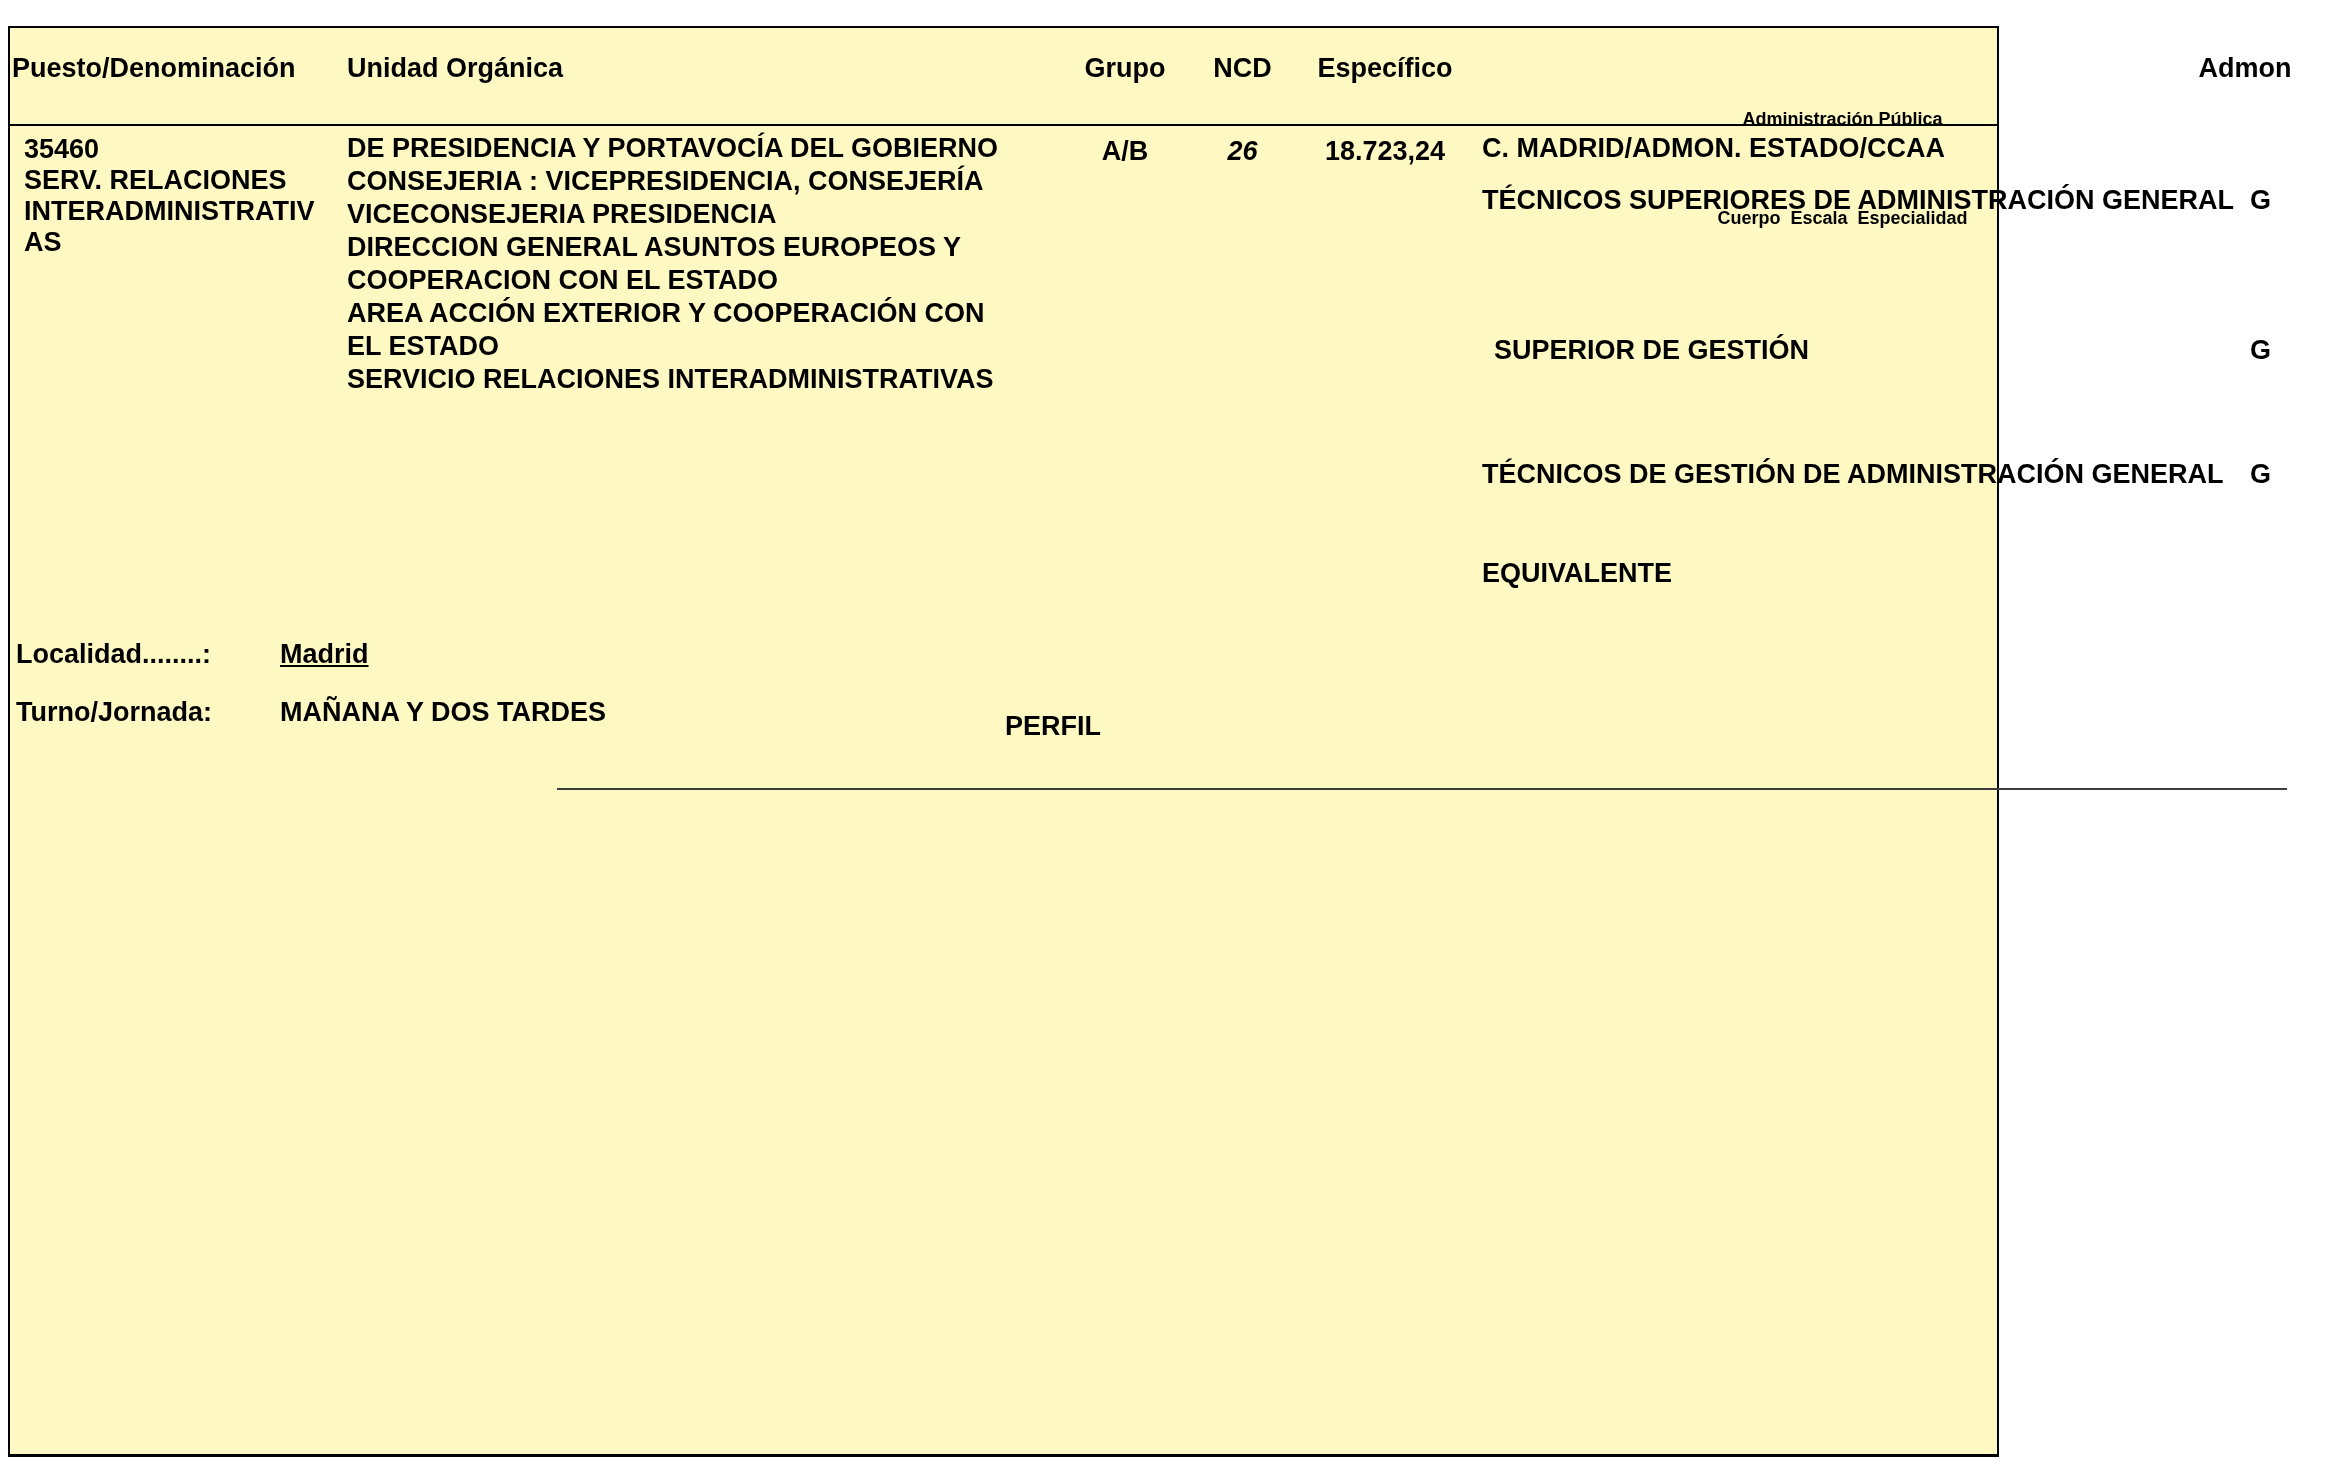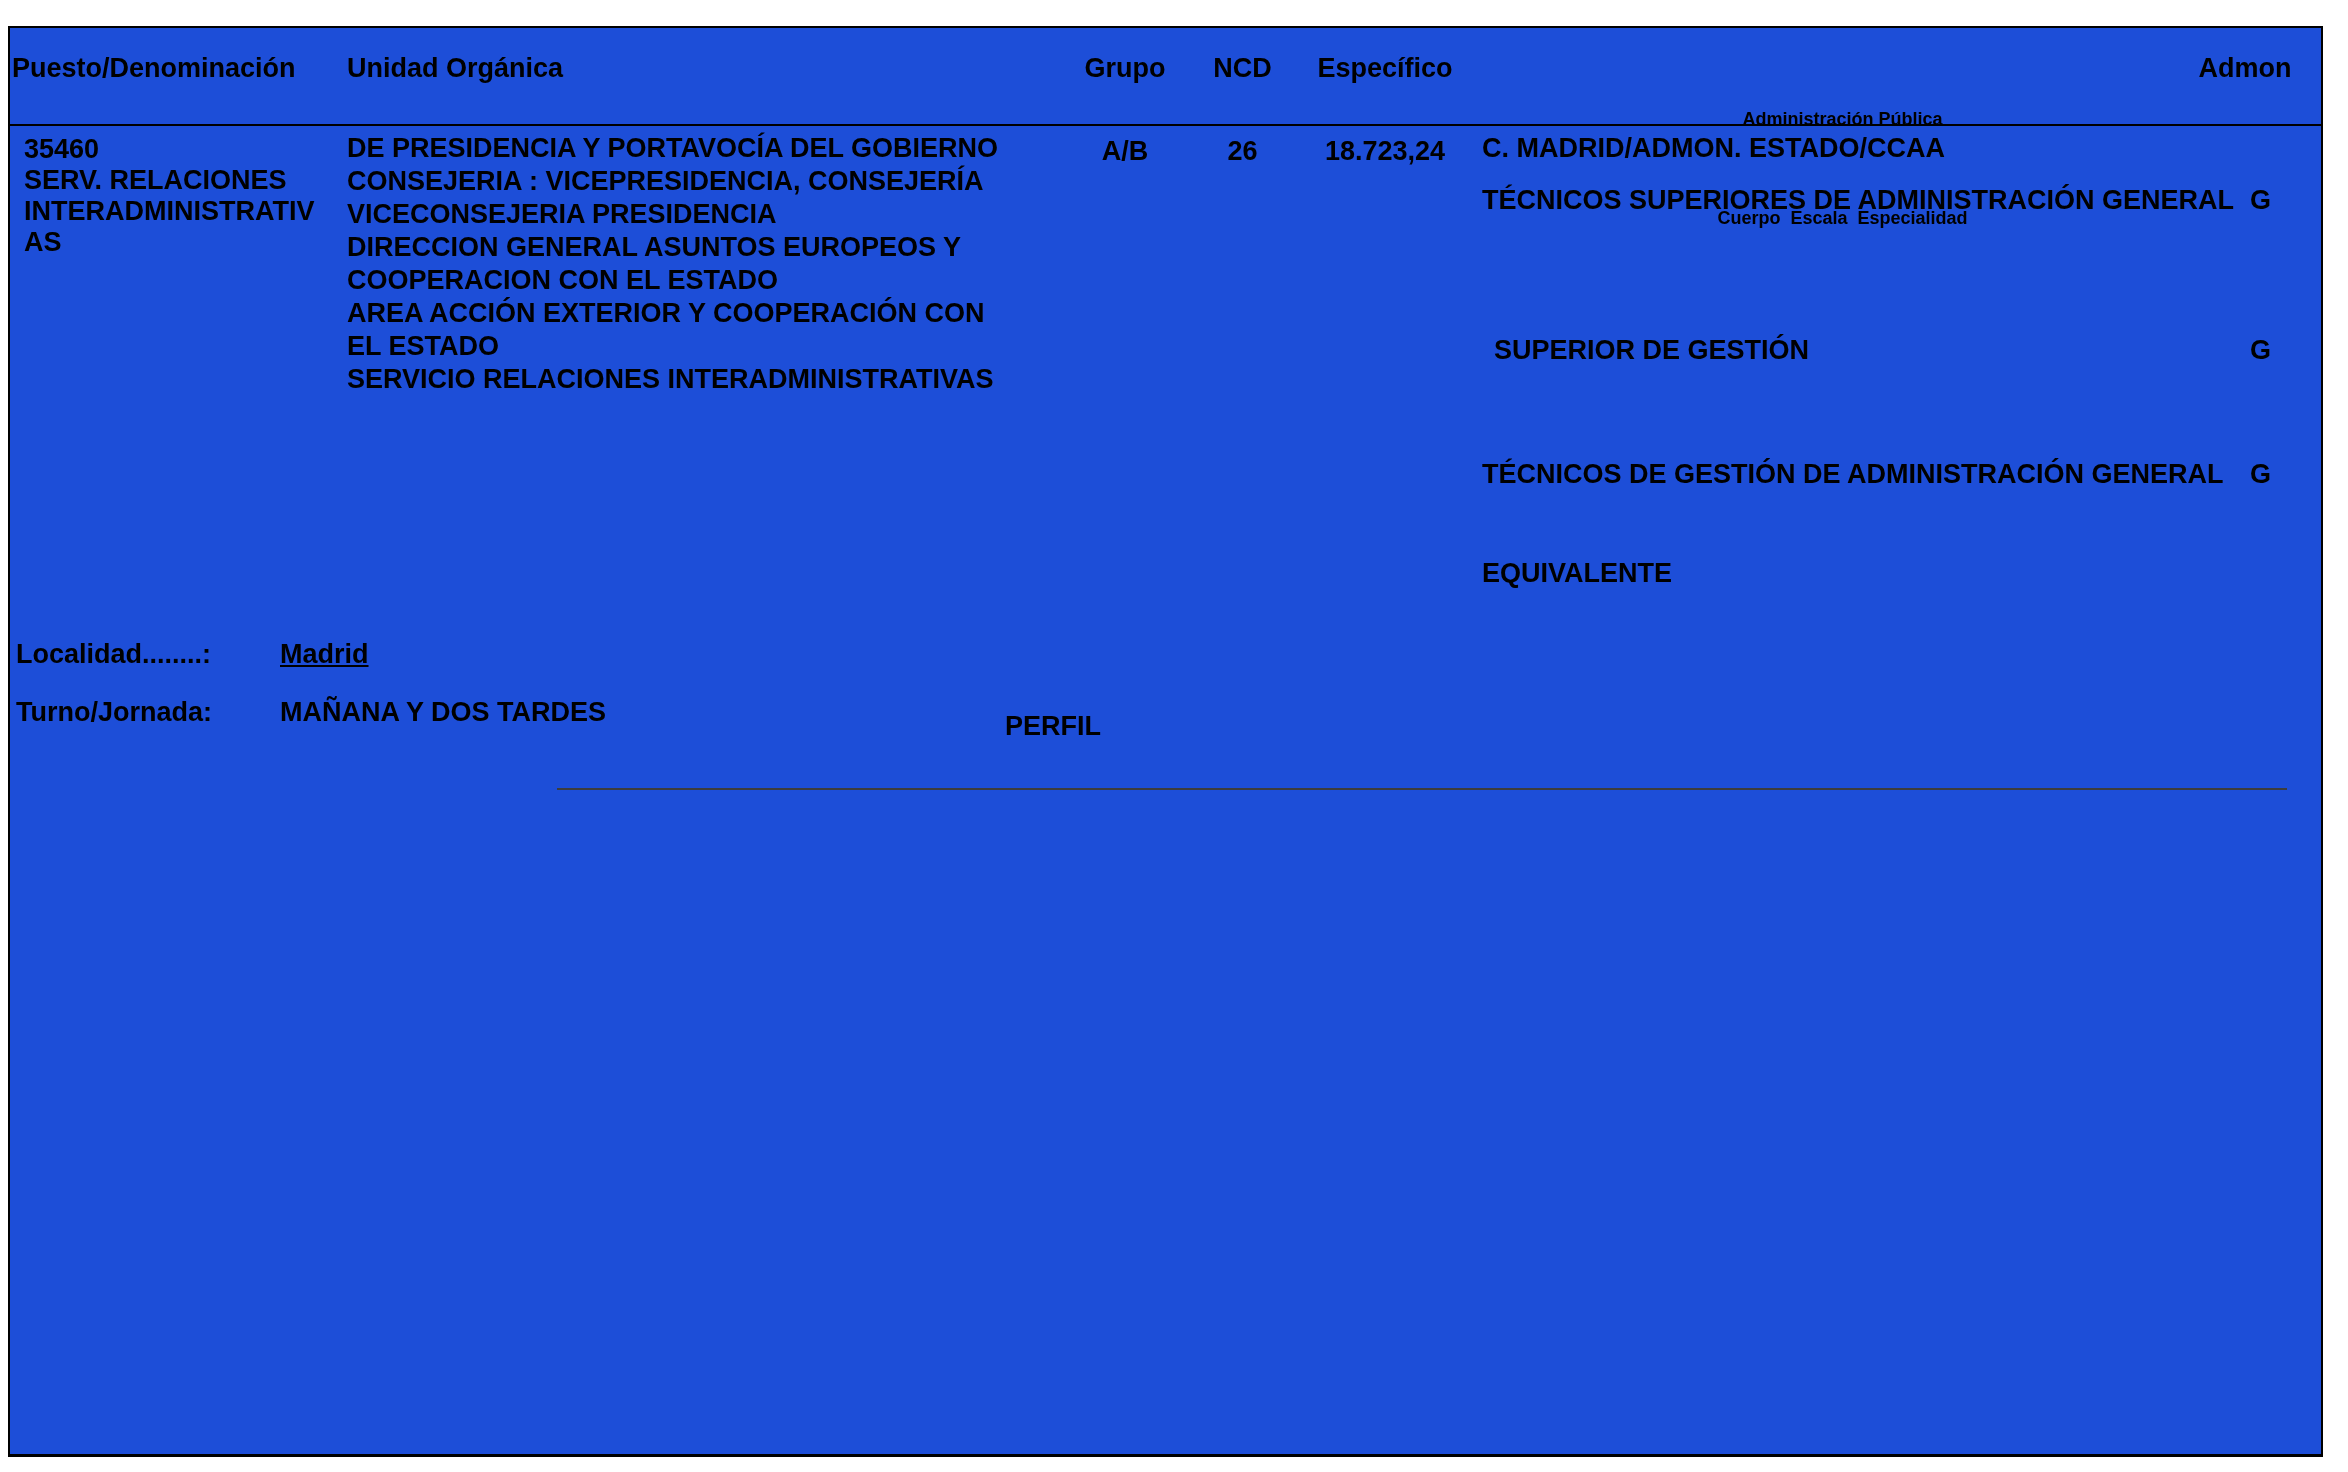--- a/index.html
+++ b/index.html
@@ -14,26 +14,26 @@
     overflow: hidden;
     font-family: "Liberation Sans", "DejaVu Sans", sans-serif;
     font-weight: 700;
     color: #000000;
     -webkit-font-smoothing: antialiased;
   }
   .sheet {
     position: absolute;
     left: 8px;
     top: 26px;
-    width: 2315px;
+    width: 1991px;
     height: 1431px;
     border: 2px solid #000;
     border-bottom-width: 3px;
     box-sizing: border-box;
-    background: #1d4ed8;
+    background: #fef9c3;
   }
   .abs { position: absolute; }
   .t {
     font-size: 27px;
     line-height: 33px;
     white-space: nowrap;
   }
   .center { text-align: center; }
   
   .header-rule {
@@ -99,21 +99,21 @@
     <div>VICECONSEJERIA PRESIDENCIA</div>
     <div>DIRECCION GENERAL ASUNTOS EUROPEOS Y</div>
     <div>COOPERACION CON EL ESTADO</div>
     <div>AREA ACCIÓN EXTERIOR Y COOPERACIÓN CON</div>
     <div>EL ESTADO</div>
     <div>SERVICIO RELACIONES INTERADMINISTRATIVAS</div>
   </div>
 
   <div class="abs t center" style="left:1050px; top:107px; width:130px;">A/B</div>
 
-  <div class="abs t center" style="left:1180px; top:107px; width:105px;">26</div>
+  <div class="abs t center" style="left:1180px; top:107px; width:105px;font-style:italic;">26</div>
 
   <div class="abs t center" style="left:1295px; top:107px; width:160px;">18.723,24</div>
 
   <div class="abs t" style="left:1472px; top:104px;">C. MADRID/ADMON. ESTADO/CCAA</div>
 
   <div class="abs cuerpo" style="left:1472px; top:156px;">TÉCNICOS SUPERIORES DE ADMINISTRACIÓN GENERAL</div>
   <div class="abs t" style="left:2240px; top:156px; width:40px;">G</div>
 
   <div class="abs cuerpo" style="left:1484px; top:306px;">SUPERIOR DE GESTIÓN</div>
   <div class="abs t" style="left:2240px; top:306px; width:40px;">G</div>

